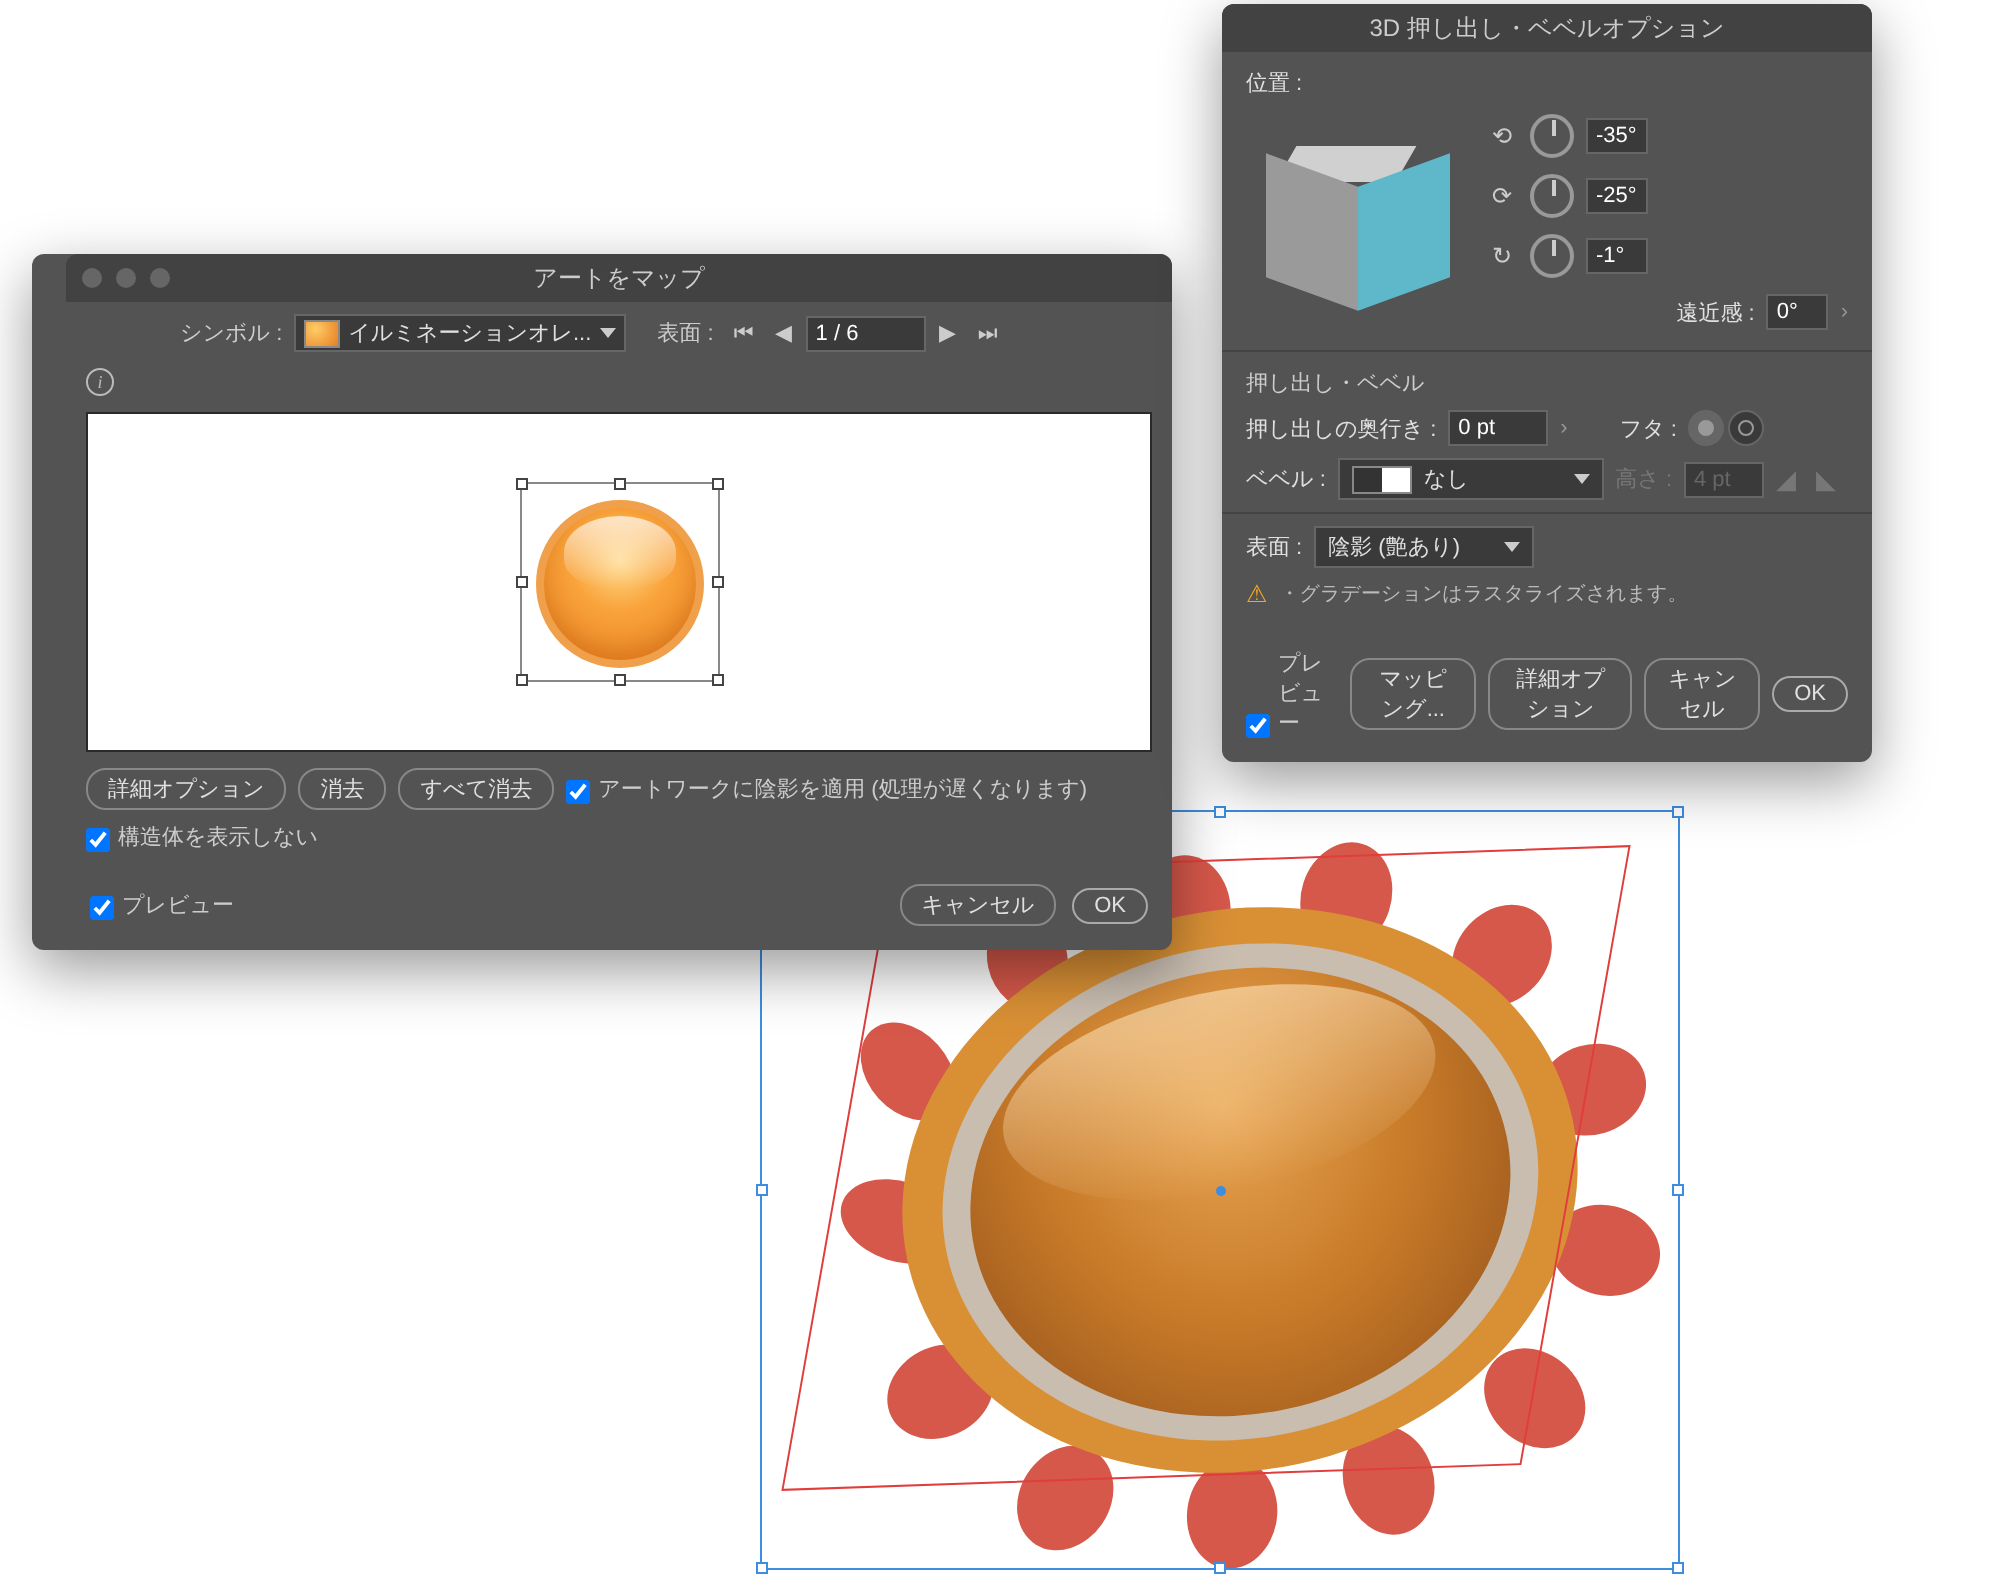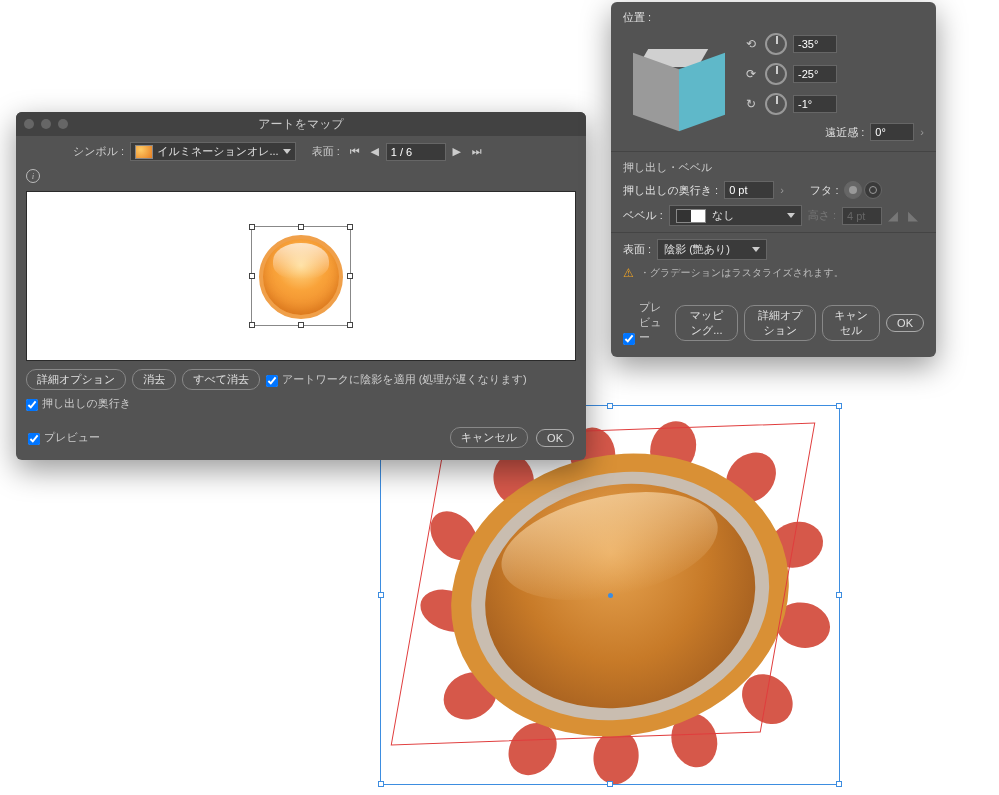--- a/index.html
+++ b/index.html
@@ -5,21 +5,21 @@
 * { box-sizing: border-box; margin: 0; padding: 0; font-family: -apple-system, "Hiragino Sans", sans-serif; }
 body { background: #fff; width: 999px; height: 795px; position: relative; overflow: hidden; }
 
 .dialog { position: absolute; background: #535353; border-radius: 6px; box-shadow: 0 10px 30px rgba(0,0,0,0.4); color: #e0e0e0; font-size: 11px; }
 .titlebar { background: #424242; border-radius: 6px 6px 0 0; height: 24px; display: flex; align-items: center; padding: 0 8px; position: relative; }
 .traffic { display: flex; gap: 7px; }
 .traffic span { width: 10px; height: 10px; border-radius: 50%; background: #666; }
 .titlebar-title { position: absolute; left: 0; right: 0; text-align: center; color: #ccc; font-size: 12px; pointer-events: none; }
 
 
-.map-dialog { left: 16px; top: 112px; width: 570px; }
+.map-dialog { left: 16px; top: 127px; width: 570px; padding-left: 17px; }
 .map-row { display: flex; align-items: center; padding: 6px 10px; gap: 6px; margin-left: 47px; }
 .map-label { color: #ccc; font-size: 11px; }
 .symbol-select { display: flex; align-items: center; background: #3a3a3a; border: 1px solid #666; padding: 1px 4px; gap: 4px; min-width: 160px; }
 .symbol-swatch { width: 18px; height: 14px; background: radial-gradient(circle at 30% 30%, #ffcc66, #e67e22); border: 1px solid #888; }
 .chevron-down { width: 0; height: 0; border-left: 4px solid transparent; border-right: 4px solid transparent; border-top: 5px solid #ccc; }
 .surface-nav { display: flex; align-items: center; gap: 2px; }
 .nav-btn { width: 18px; height: 18px; display: flex; align-items: center; justify-content: center; color: #ccc; cursor: pointer; }
 .surface-input { background: #3a3a3a; border: 1px solid #666; color: #fff; width: 60px; height: 18px; padding: 0 4px; font-size: 11px; }
 .info-row { display: flex; align-items: center; gap: 6px; padding: 2px 10px 8px; color: #bbb; }
 .info-icon { width: 14px; height: 14px; border: 1.5px solid #bbb; border-radius: 50%; display: flex; align-items: center; justify-content: center; font-size: 9px; font-style: italic; font-family: serif; }
@@ -52,21 +52,21 @@
 .cube-area { display: flex; gap: 20px; margin: 8px 0; }
 .cube-preview { width: 100px; height: 110px; position: relative; }
 .cube-top { position: absolute; left: 20px; top: 10px; width: 60px; height: 30px; background: #d0d0d0; transform: skewX(-30deg) scaleY(0.6); }
 .cube-left { position: absolute; left: 10px; top: 28px; width: 46px; height: 62px; background: #9a9a9a; transform: skewY(20deg); }
 .cube-right { position: absolute; left: 56px; top: 28px; width: 46px; height: 62px; background: #5fb8c9; transform: skewY(-20deg); }
 .rotation-controls { flex: 1; }
 .rot-row { display: flex; align-items: center; gap: 6px; margin-bottom: 8px; }
 .rot-icon { width: 16px; height: 16px; display: flex; align-items: center; justify-content: center; font-size: 12px; color: #ccc; }
 .dial { width: 22px; height: 22px; border: 2px solid #999; border-radius: 50%; position: relative; }
 .dial::after { content: ""; position: absolute; width: 2px; height: 8px; background: #ccc; left: 9px; top: 1px; transform-origin: bottom; }
-.val-input { background: #3a3a3a; border: 1px solid #666; color: #fff; width: 44px; height: 18px; padding: 0 4px; font-size: 11px; text-align: left; }
+.val-input { background: #3a3a3a; border: 1px solid #666; color: #fff; width: 31px; height: 18px; padding: 0 4px; font-size: 11px; text-align: left; }
 .perspective-row { display: flex; align-items: center; gap: 6px; justify-content: flex-end; margin-top: 4px; }
 
 .section-title { font-size: 11px; color: #ccc; margin: 8px 0 6px; }
 .divider { border-top: 1px solid #444; margin: 6px -12px; }
 .cap-icons { display: flex; gap: 2px; }
 .cap-icon { width: 18px; height: 18px; border: 1px solid #666; border-radius: 50%; background: #3a3a3a; display: flex; align-items: center; justify-content: center; }
 .cap-icon.active { background: #666; }
 .cap-icon span { width: 8px; height: 8px; border-radius: 50%; background: #999; }
 .bevel-swatch { width: 30px; height: 14px; background: linear-gradient(to right, #333 50%, #fff 50%); border: 1px solid #888; }
 .disabled { color: #777; }
@@ -182,34 +182,37 @@
   <div class="bottom-controls">
     <button class="btn">詳細オプション</button>
     <button class="btn">消去</button>
     <button class="btn">すべて消去</button>
     <label class="chk">
         <input type="checkbox" checked="" style="">
         <span>アートワークに陰影を適用 (処理が遅くなります)</span>
       </label>
     <label class="chk">
         <input type="checkbox" checked="" style="">
-        <span>押し出しの奥行き</span>
+        <span>構造体を表示しない</span>
       </label>
   </div>
   <div class="dialog-footer">
     <label class="chk">
         <input type="checkbox" checked="" style="">
         <span>プレビュー</span>
       </label>
     <button class="btn">キャンセル</button>
     <button class="btn btn-primary">OK</button>
   </div>
 </div>
 
 <div class="dialog d3-dialog">
+  <div class="titlebar">
+    <div class="titlebar-title">3D 押し出し・ベベルオプション</div>
+  </div>
   <div class="d3-body">
     <div class="d3-row">
       <span>位置 :</span>
     </div>
     <div class="cube-area">
       <div class="cube-preview">
         <div class="cube-top"></div>
         <div class="cube-left"></div>
         <div class="cube-right"></div>
       </div>

